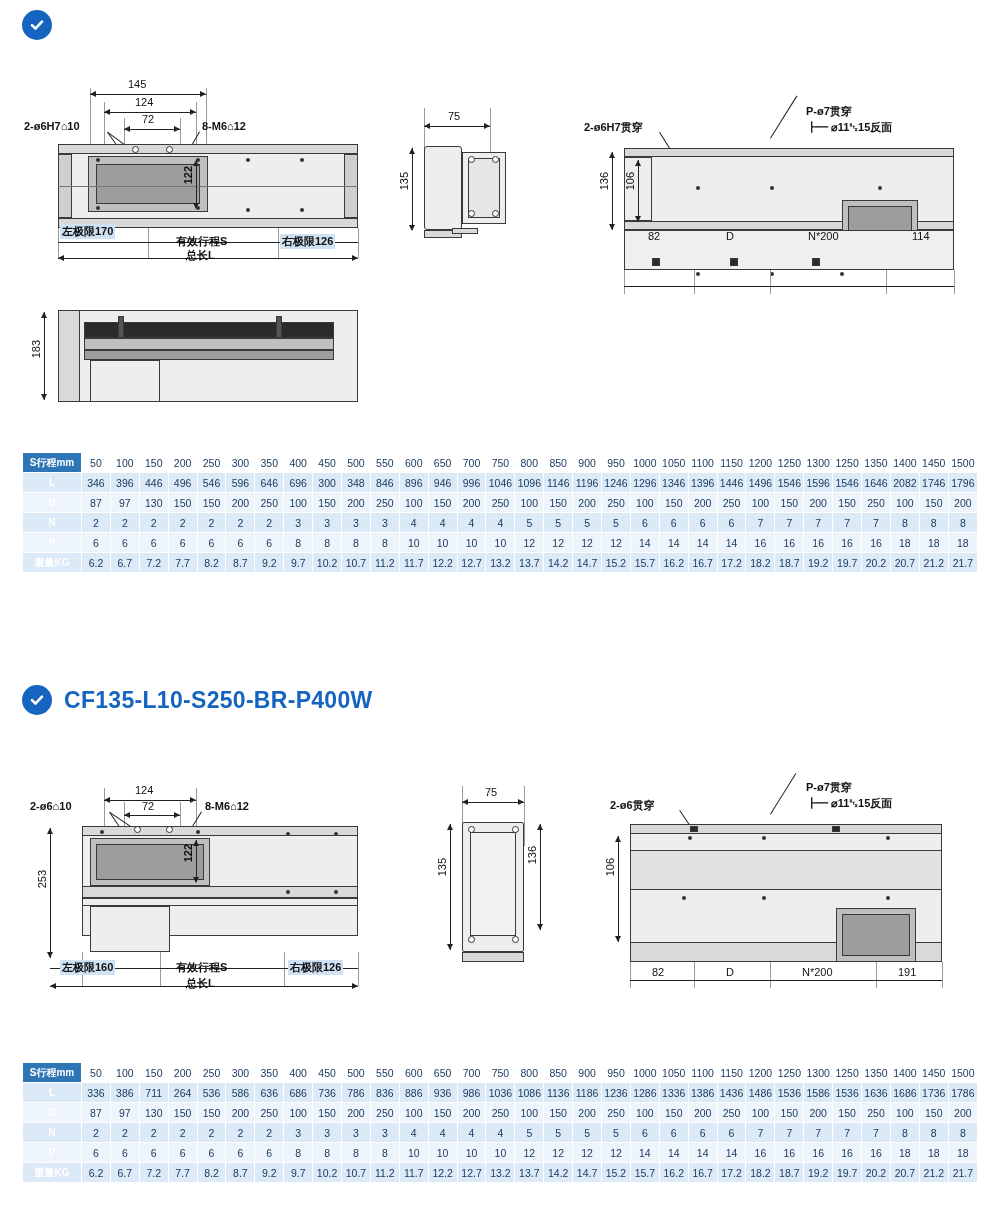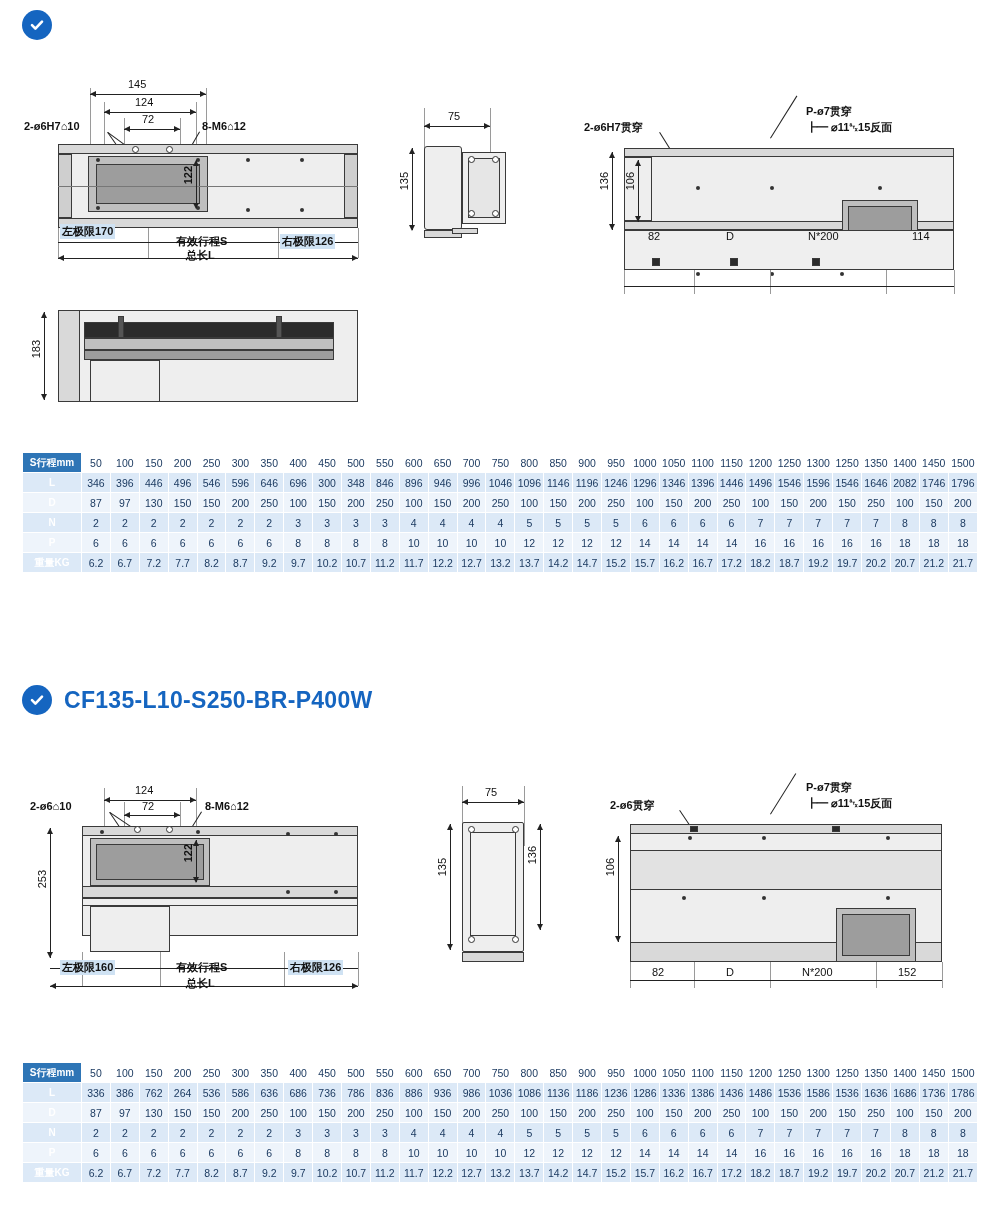--- a/index.html
+++ b/index.html
@@ -549,21 +549,21 @@
 
     <div class="ext" style="left:630px;top:222px;width:1px;height:26px;"></div>
     <div class="ext" style="left:694px;top:222px;width:1px;height:26px;"></div>
     <div class="ext" style="left:770px;top:222px;width:1px;height:26px;"></div>
     <div class="ext" style="left:876px;top:222px;width:1px;height:26px;"></div>
     <div class="ext" style="left:942px;top:222px;width:1px;height:26px;"></div>
     <div class="dim-line hline" style="left:630px;top:240px;width:312px;"></div>
     <div class="lbl" style="left:652px;top:226px;">82</div>
     <div class="lbl" style="left:726px;top:226px;">D</div>
     <div class="lbl" style="left:802px;top:226px;">N*200</div>
-    <div class="lbl" style="left:898px;top:226px;">152</div>
+    <div class="lbl" style="left:898px;top:226px;">191</div>
   </div>
 
   <table class="spec" style="position:absolute;left:22px;top:1062px;width:956px;">
     <tbody>
         <tr>
       <td class="hdr first">S行程mm</td>
       <td>50</td>
           <td>100</td>
           <td>150</td>
           <td>200</td>
@@ -592,21 +592,21 @@
           <td>1250</td>
           <td>1350</td>
           <td>1400</td>
           <td>1450</td>
           <td>1500</td>
     </tr>
     <tr class="alt">
       <td class="hdr first">L</td>
       <td>336</td>
           <td>386</td>
-          <td>762</td>
+          <td>711</td>
           <td>264</td>
           <td>536</td>
           <td>586</td>
           <td>636</td>
           <td>686</td>
           <td>736</td>
           <td>786</td>
           <td>836</td>
           <td>886</td>
           <td>936</td>

